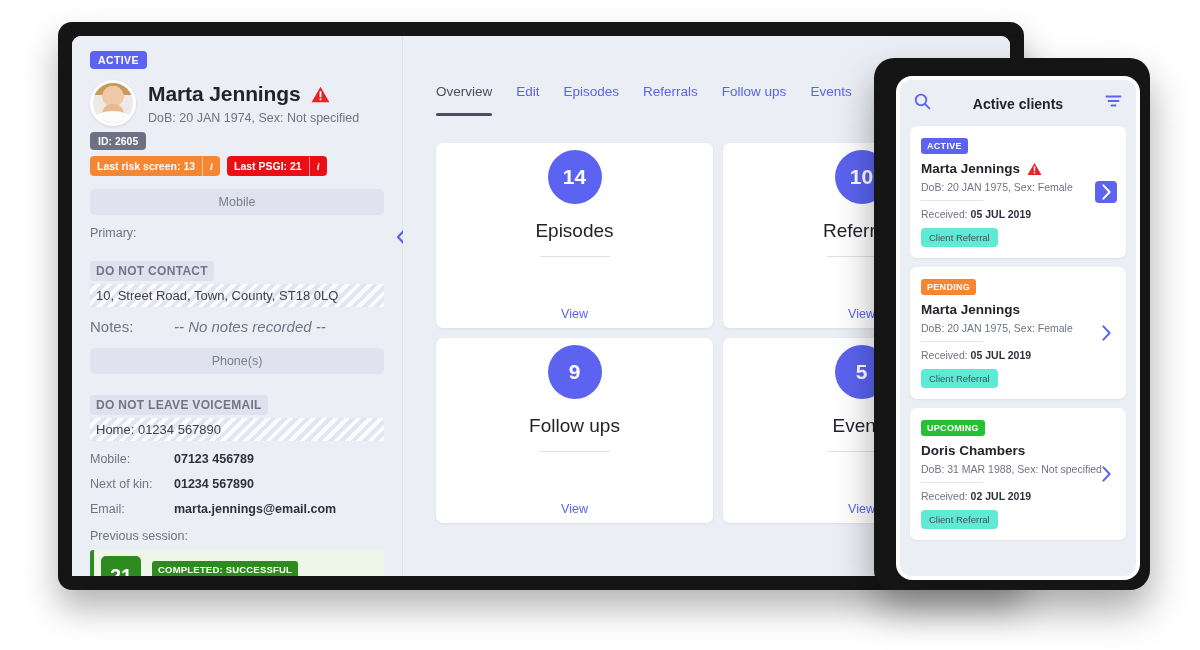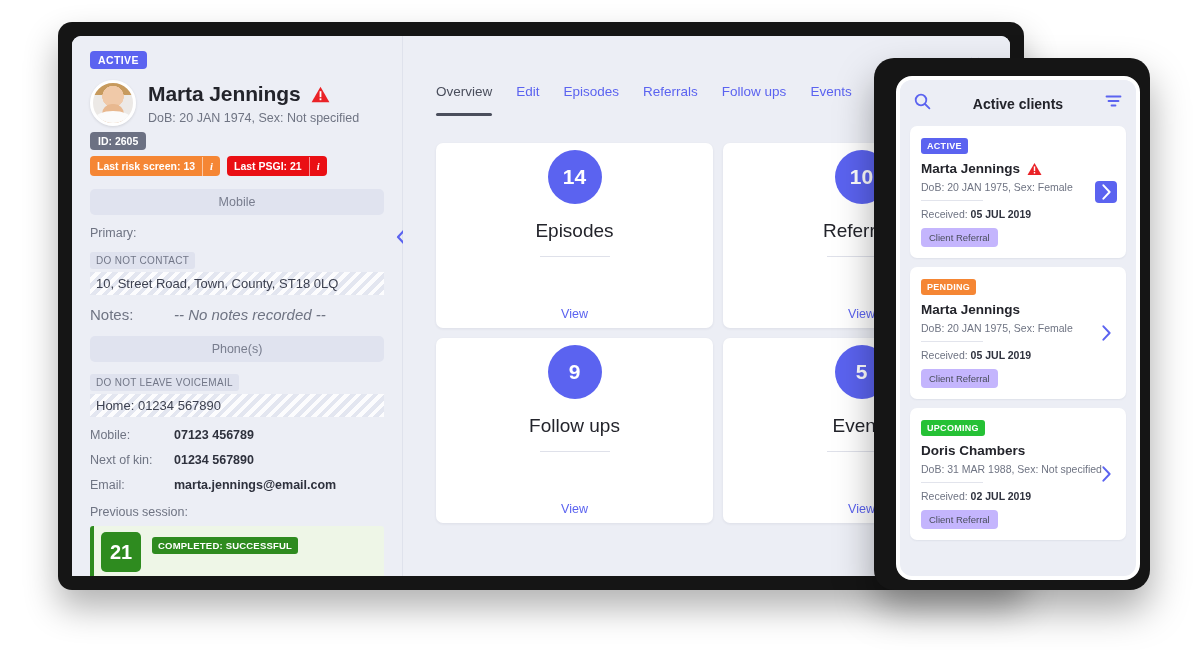--- a/index.html
+++ b/index.html
@@ -84,22 +84,22 @@
   .risk-red { background: #ea0f14; }
 
   .section-bar {
     margin-top: 13px; background: #e0e3ef; border-radius: 5px;
     text-align: center; font-size: 12.5px; color: #787d8e;
     padding: 6px 0;
   }
   .fld-label { font-size: 12.5px; color: #6f7483; margin-top: 11px; }
   .tag-sm {
     display: inline-block; background: #dfe2ee; color: #717687;
-    font-size: 10px; font-weight: normal; letter-spacing: .3px;
-    padding: 3px 6px; border-radius: 3px; margin-top: 12px;
+    font-size: 12px; font-weight: bold; letter-spacing: .3px;
+    padding: 3px 6px; border-radius: 3px; margin-top: 21px;
   }
   .hatch {
     margin-top: 3px; padding: 4px 6px;
     font-size: 13px; color: #3d4150;
     background-image: repeating-linear-gradient(
       -45deg, rgba(255,255,255,.85) 0 4px, #e3e6f0 4px 8px);
   }
   .kv-row { display: flex; font-size: 12.5px; margin-top: 11px; }
   .kv-row .k { color: #6f7483; width: 84px; flex: 0 0 auto; }
   .kv-row .v { color: #2e313d; font-weight: bold; }
@@ -211,21 +211,21 @@
     padding: 3px 6px; border-radius: 3px;
   }
   .cc-name-row { display: flex; align-items: center; margin-top: 7px; }
   .cc-name { font-size: 13.5px; font-weight: bold; color: #23242b; }
   .cc-warn { margin-left: 7px; line-height: 0; }
   .cc-dob { font-size: 10.5px; color: #6f7483; margin-top: 5px; }
   .cc-rule { width: 62px; height: 1px; background: #e2e4ec; margin: 7px 0; }
   .cc-recv { font-size: 10.5px; color: #6f7483; }
   .cc-recv b { color: #2e313d; }
   .cc-tag {
-    display: inline-block; margin-top: 8px; background: #c4b5fd;
+    display: inline-block; margin-top: 8px; background: #5eead4;
     color: #4a4e5c; font-size: 9.5px; padding: 4px 8px; border-radius: 4px;
   }
   .cc-chev {
     position: absolute; right: 9px; top: 50%; transform: translateY(-50%);
     width: 22px; height: 22px; display: flex;
     align-items: center; justify-content: center; cursor: pointer;
     border-radius: 4px;
   }
   .cc-chev.sel { background: #5b63f0; }
   .st-active { background: #5b63f0; }

